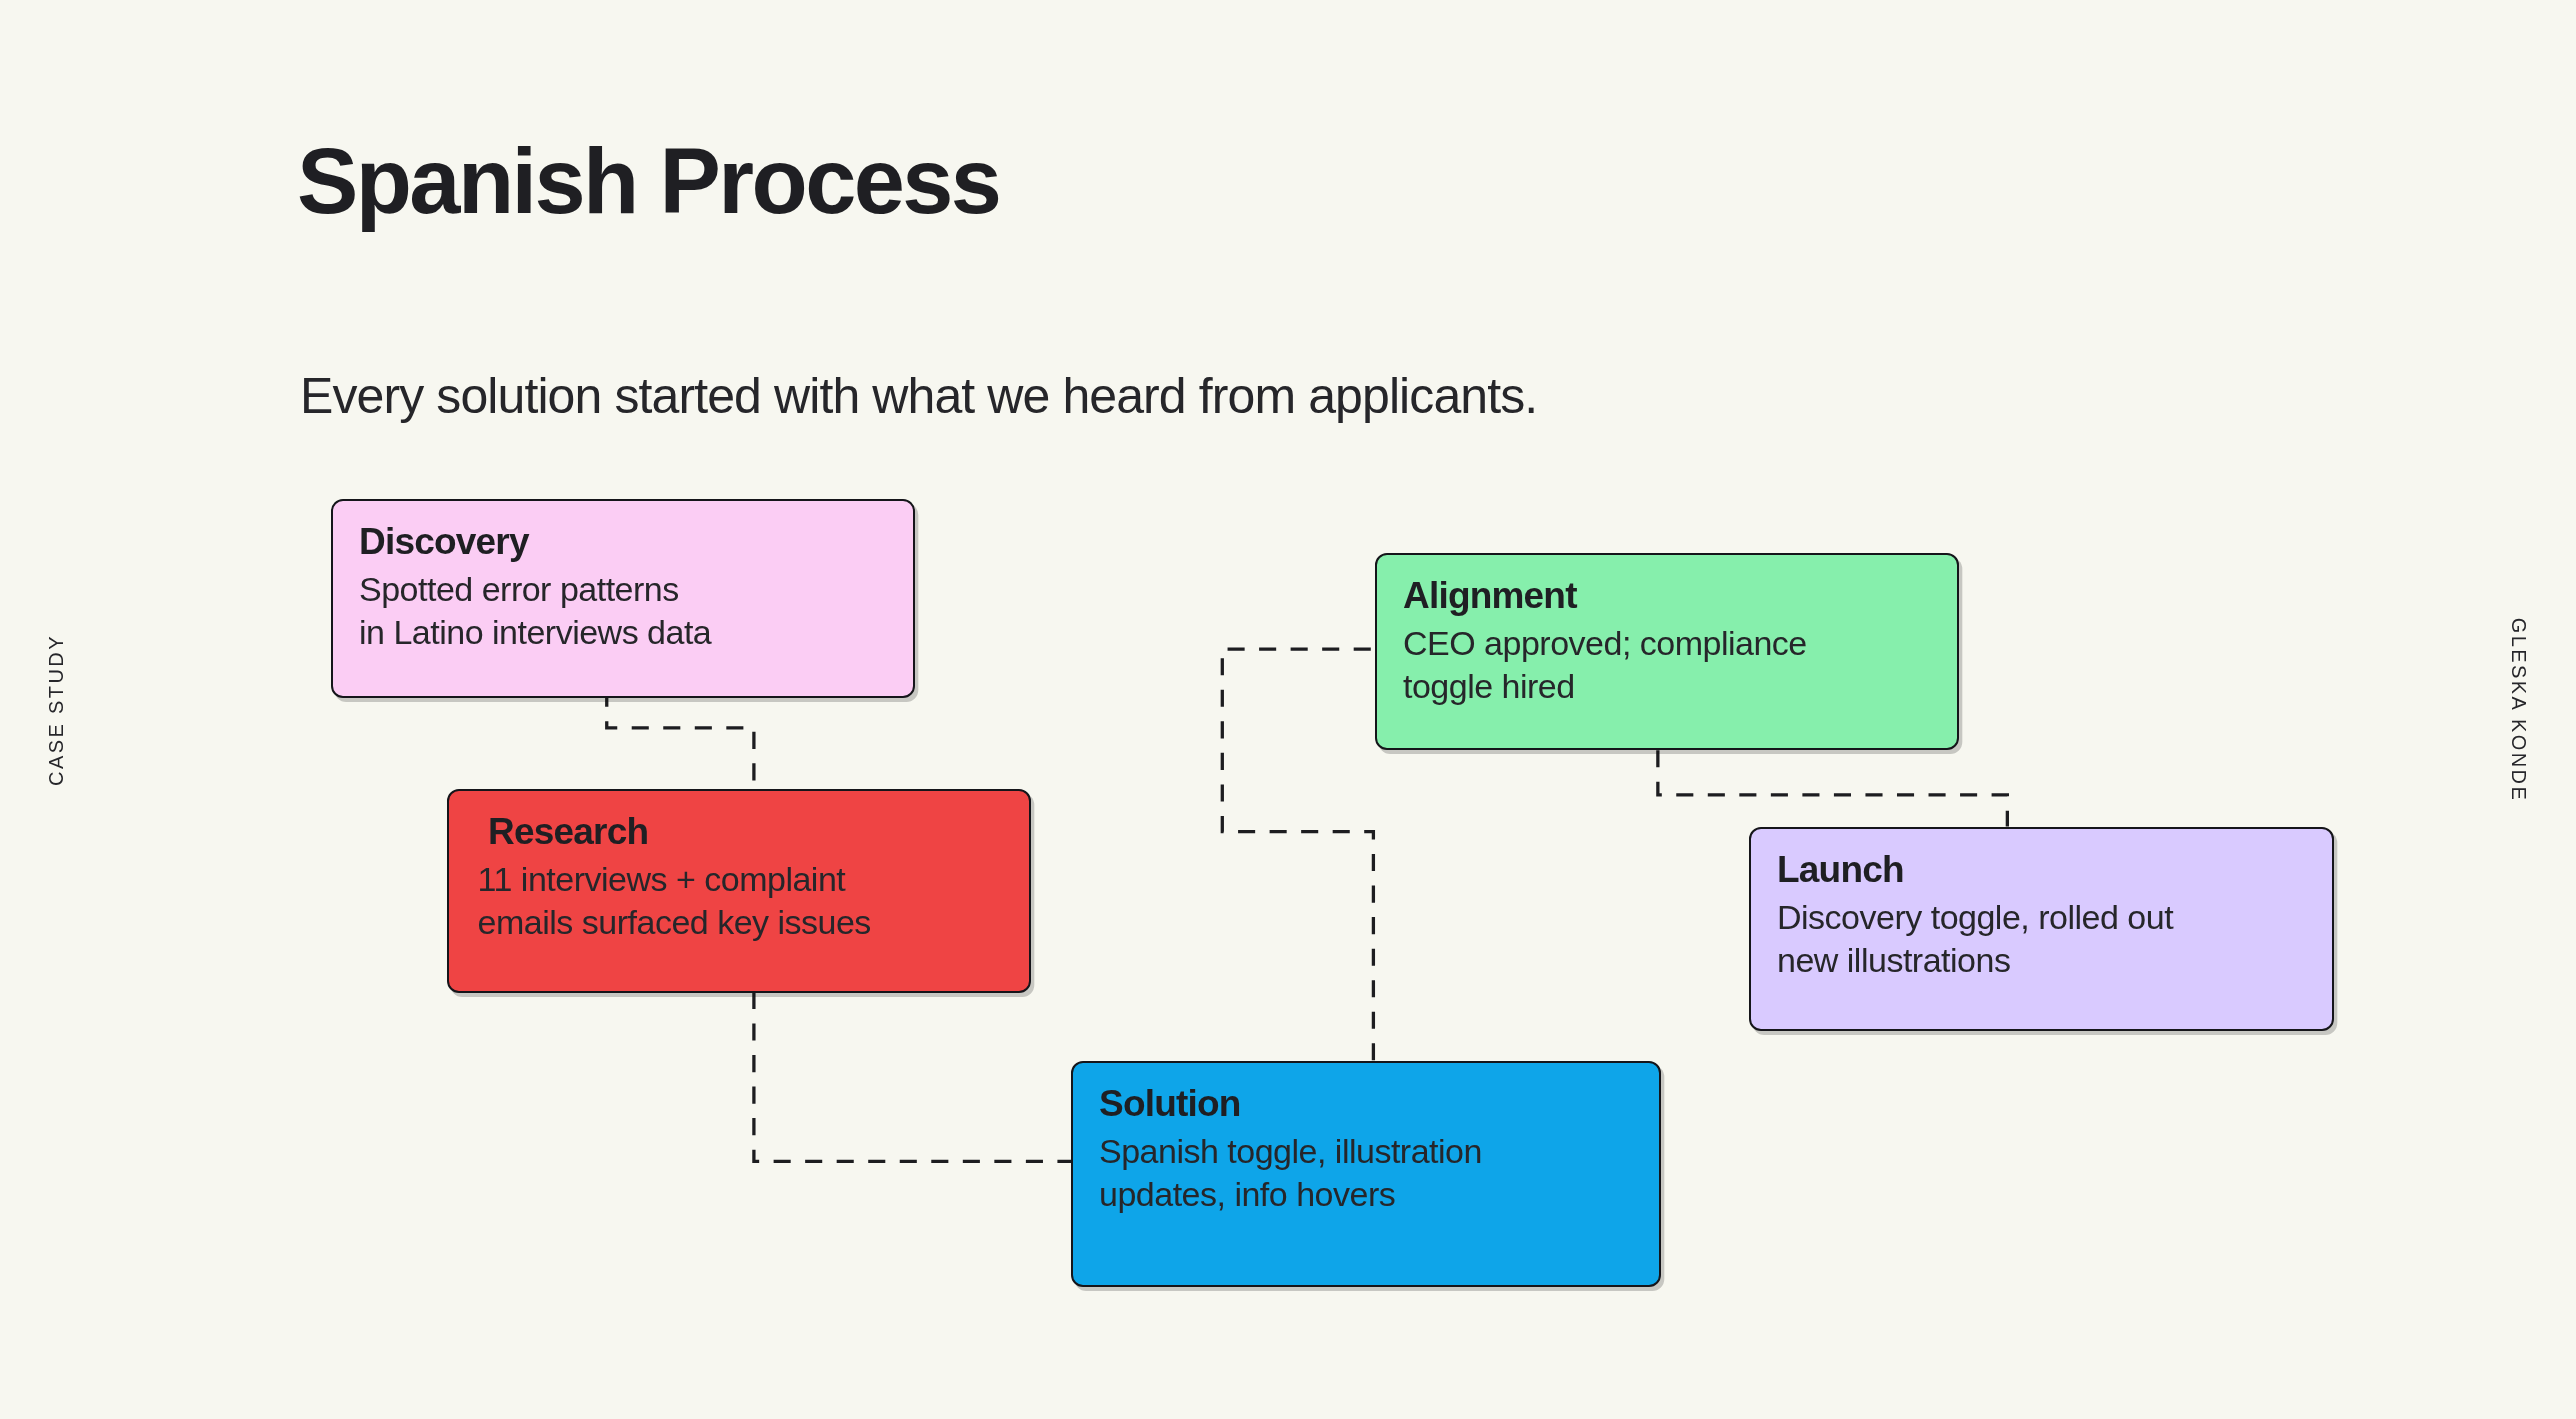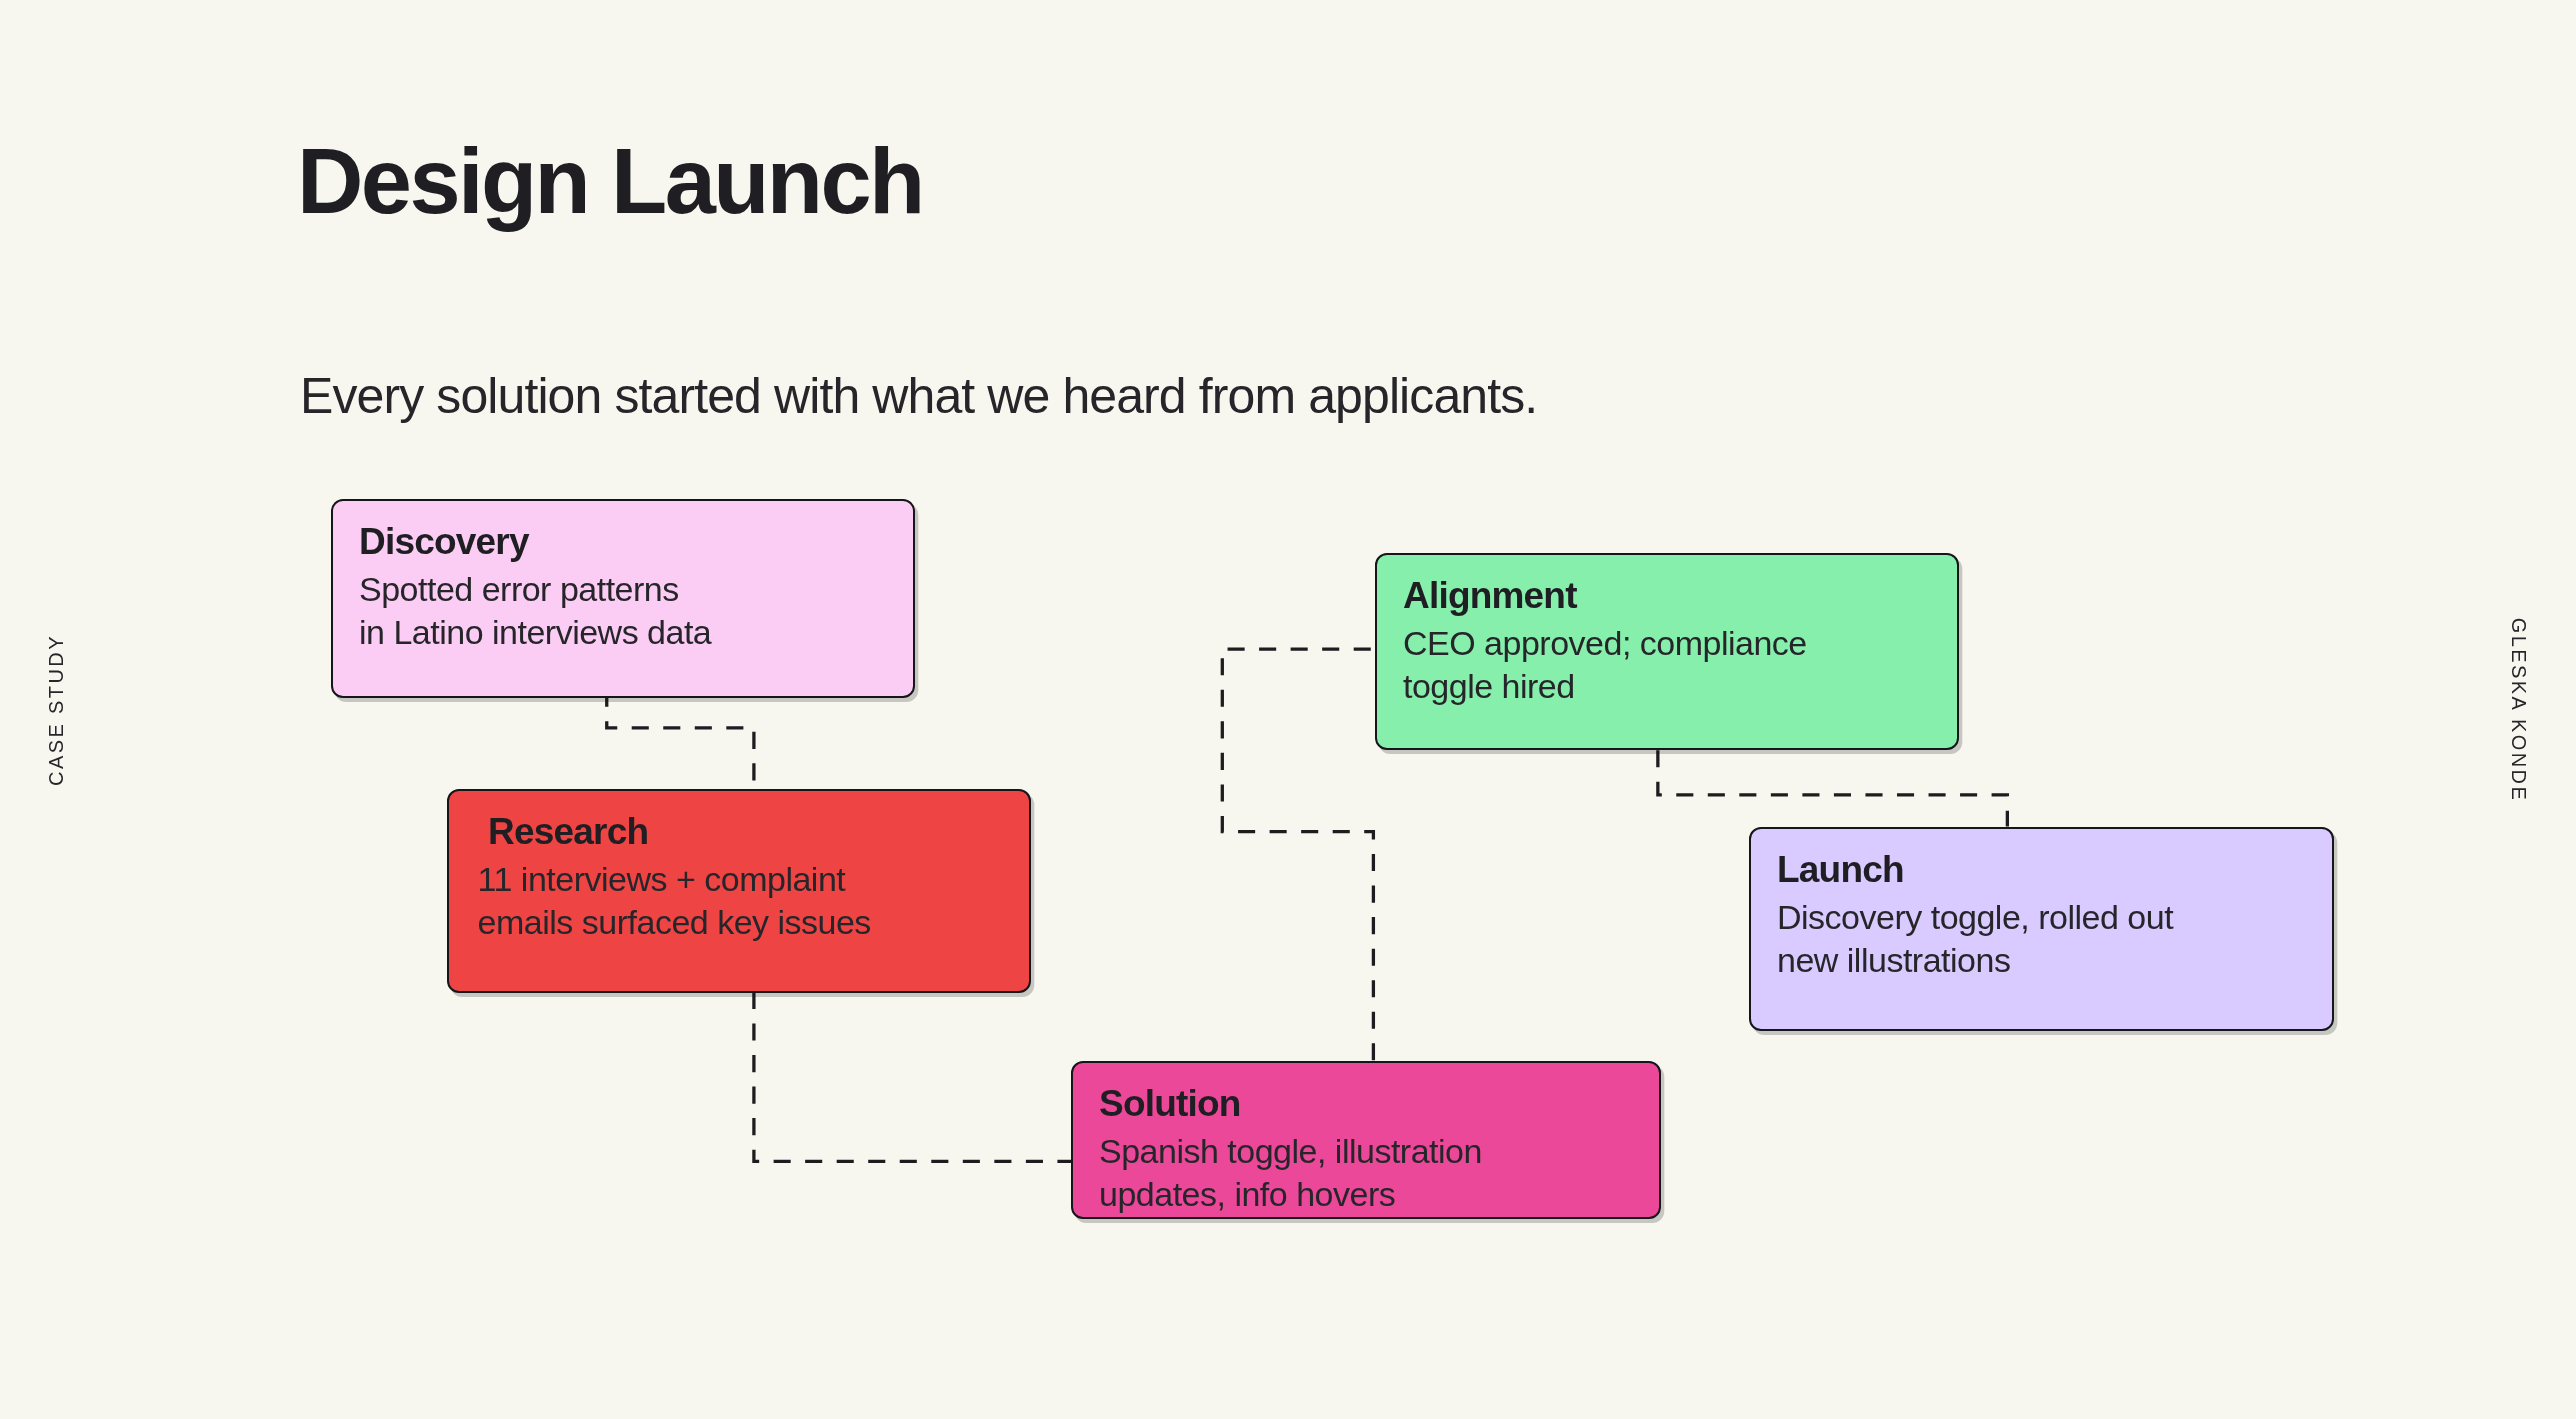--- a/index.html
+++ b/index.html
@@ -122,39 +122,39 @@
     background: #fbcdf4;
   }
   #card-research {
     left: 447px;  top: 789px; width: 584px;  height: 204px;
     background: #ef4444;
   }
   #card-research .card-title { padding-left: 13px; }
   #card-research .card-body  { padding-left: 2.6px; }
 
   #card-solution {
-    left: 1071px; top: 1061px; width: 590px;  height: 158px;
-    background: #ec4899;
+    left: 1071px; top: 1061px; width: 590px;  height: 226px;
+    background: #0ea5e9;
   }
   #card-alignment {
     left: 1375px; top: 553px;  width: 584px;  height: 197px;
     background: #86efac;
   }
   #card-launch {
     left: 1713px; top: 827px; width: 585px;  height: 204px;
     background: #d9caff;
     margin-left: 36px;
   }
 </style>
 </head>
 <body>
 
 <div id="stage">
 
-  <div id="page-title">Design Launch</div>
+  <div id="page-title">Spanish Process</div>
 
   <div id="page-subtitle">Every solution started with what we heard from applicants.</div>
 
   <div class="rail" id="rail-left">CASE STUDY</div>
 
   <div class="rail" id="rail-right">GLESKA KONDE</div>
 
   <svg id="connectors" viewBox="0 0 3920 2160">
 
     <path d="M 923 1050 L 923 1108 L 1147 1108 L 1147 1200"></path>

